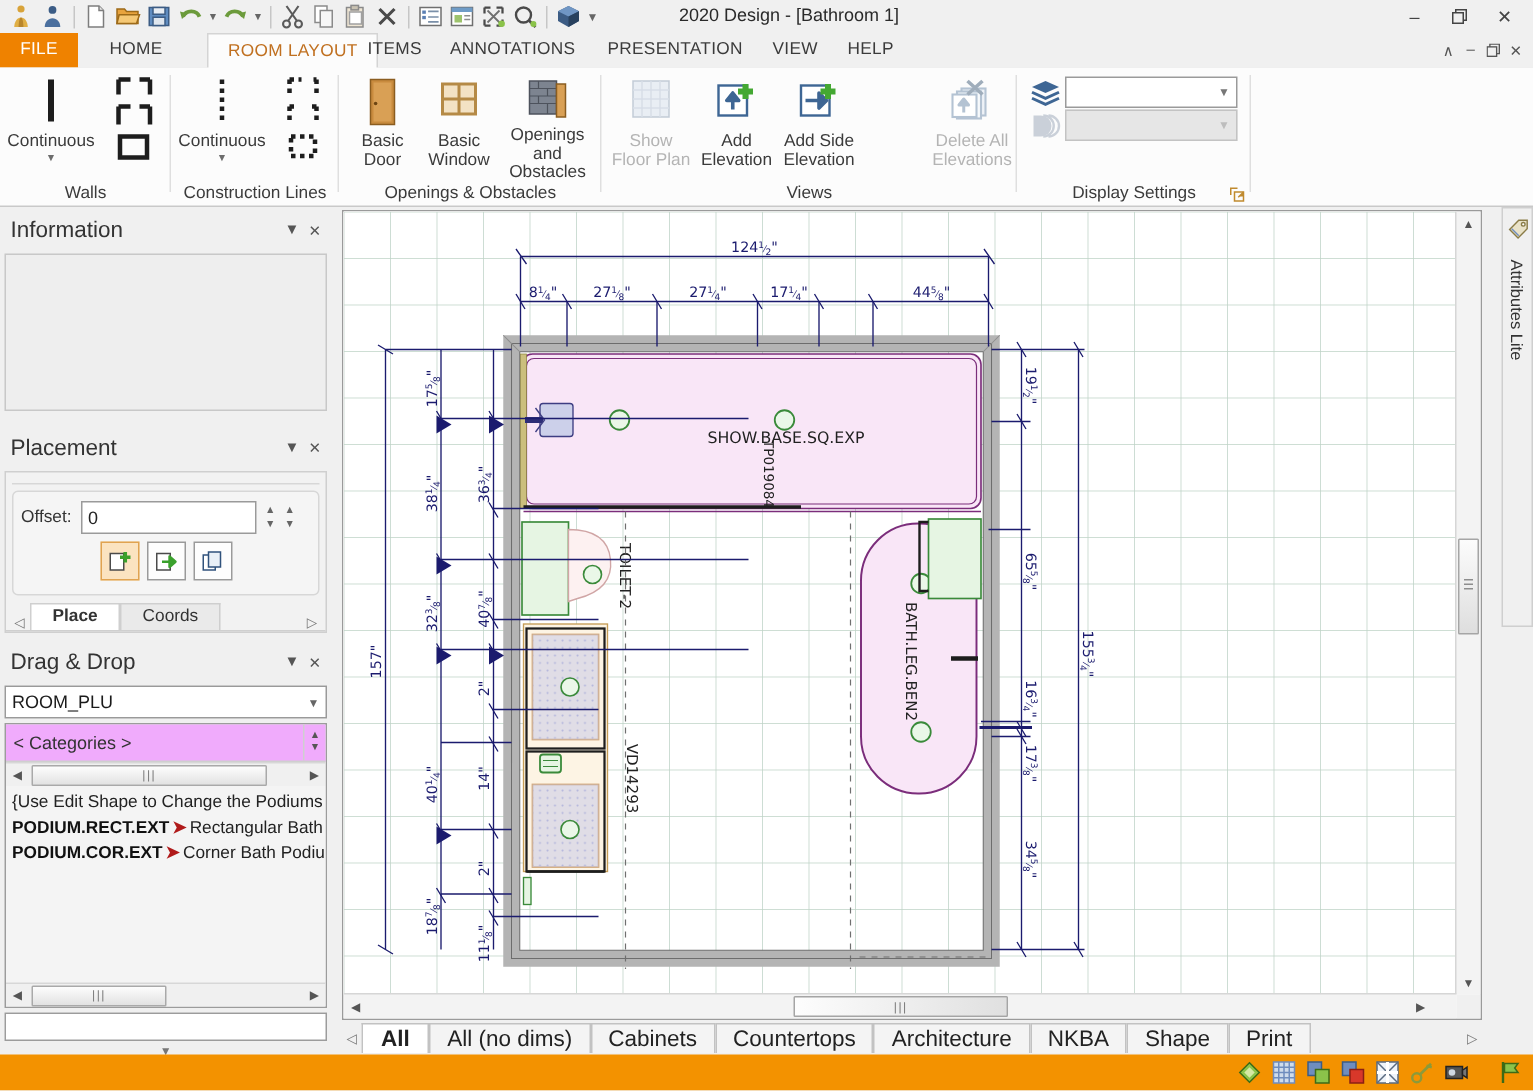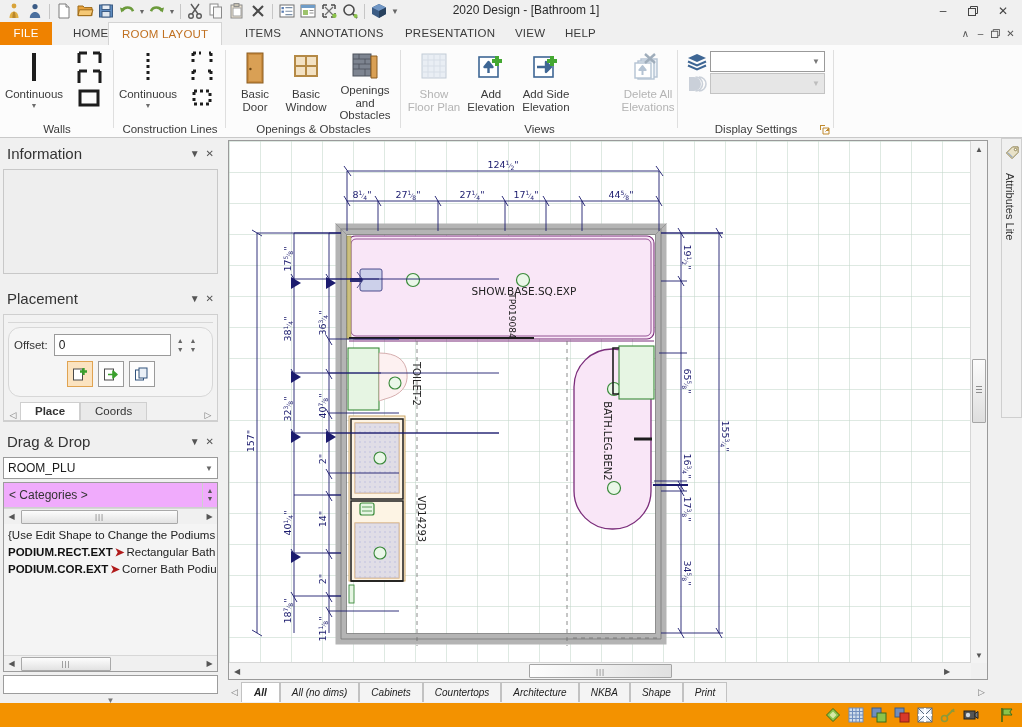--- a/index.html
+++ b/index.html
@@ -97,22 +97,22 @@
   .sbarw{position:absolute;background:linear-gradient(90deg,#fdfdfd,#e0e0e0);border:1px solid #a5a5a5;border-radius:1px;}
   .sarr{position:absolute;display:flex;align-items:center;justify-content:center;font-size:8px;color:#555;cursor:pointer;}
 
   
   .rtab{position:absolute;right:0;top:138px;width:21px;height:280px;background:#f0f0f0;border:1px solid #cfcfcf;box-sizing:border-box;}
   .rtab .v{position:absolute;top:34px;left:2px;writing-mode:vertical-rl;font-size:11px;color:#333;white-space:nowrap;}
 
   
   .bottomtabs{position:absolute;left:228px;top:681px;width:760px;height:21px;display:flex;align-items:flex-end;}
   .barw{width:13px;text-align:center;color:#7a7a7a;font-size:9px;line-height:20px;cursor:pointer;}
-  .btab{height:19px;line-height:19px;padding:0 11px;font-size:10px;border:1px solid #c2c2c2;border-bottom:none;
-        background:#f4f4f4;color:#222;cursor:pointer;font-style:italic;}
+  .btab{height:19px;line-height:19px;padding:0 11px;font-size:15px;border:1px solid #c2c2c2;border-bottom:none;
+        background:#f4f4f4;color:#222;cursor:pointer;}
   .btab.on{background:#fff;font-weight:bold;padding:0 12px;}
 
   
   .statusbar{position:absolute;left:0;bottom:0;width:1022px;height:24px;background:#f39200;display:flex;align-items:center;}
   .statusbar .icons{margin-left:auto;display:flex;align-items:center;gap:6px;padding-right:8px;}
   .sico{width:17px;height:17px;display:flex;align-items:center;justify-content:center;cursor:pointer;}
 
   .gsplit{position:absolute;left:221px;top:138px;width:6px;height:565px;background:#f0f0f0;}
   svg{display:block;}
   .nosel{user-select:none;}
@@ -253,21 +253,21 @@
             <path d="M2.5 2.5V0.5h7v7h-2" fill="none" stroke="#444"></path>
           </svg>
       </div>
       <div>✕</div>
     </div>
   </div>
 
   <div class="tabstrip">
     <div class="tab file" style="left:0;width:52px;text-align:center;padding:0">FILE</div>
     <div class="tab" style="left:60px">HOME</div>
-    <div class="tab active" style="left:108px">ROOM LAYOUT</div>
+    <div class="tab active" style="left:138px">ROOM LAYOUT</div>
     <div class="tab" style="left:232px">ITEMS</div>
     <div class="tab" style="left:287px">ANNOTATIONS</div>
     <div class="tab" style="left:392px">PRESENTATION</div>
     <div class="tab" style="left:502px">VIEW</div>
     <div class="tab" style="left:552px">HELP</div>
     <div class="ribwin">
       <div>∧</div>
       <div>–</div>
       <div>
         <svg width="9" height="9" viewBox="0 0 10 10">
@@ -471,21 +471,21 @@
     <div class="panel" style="top:145px;height:143px">
       <div class="ptitle">
         <span>Placement</span>
         <span class="acts">
           <span>▼</span>
           <span>✕</span>
         </span>
       </div>
       <div class="pbody" style="background:#f2f2f2">
         <div style="height:5px;border-bottom:1px solid #d7d7d7;margin:2px 4px 0 4px"></div>
-        <div style="margin:4px;border:1px solid #d7d7d7;background:#f5f5f5;border-radius:12px;padding-bottom:2px">
+        <div style="margin:4px;border:1px solid #d7d7d7;background:#f5f5f5;border-radius:4px;padding-bottom:2px">
           <div class="offrow">
             <label>Offset:</label>
             <div class="txtin" style="width:107px">0</div>
             <div class="spin">
                 <i>▲</i>
                 <i>▼</i>
               </div>
             <div class="spin">
                 <i>▲</i>
                 <i>▼</i>

